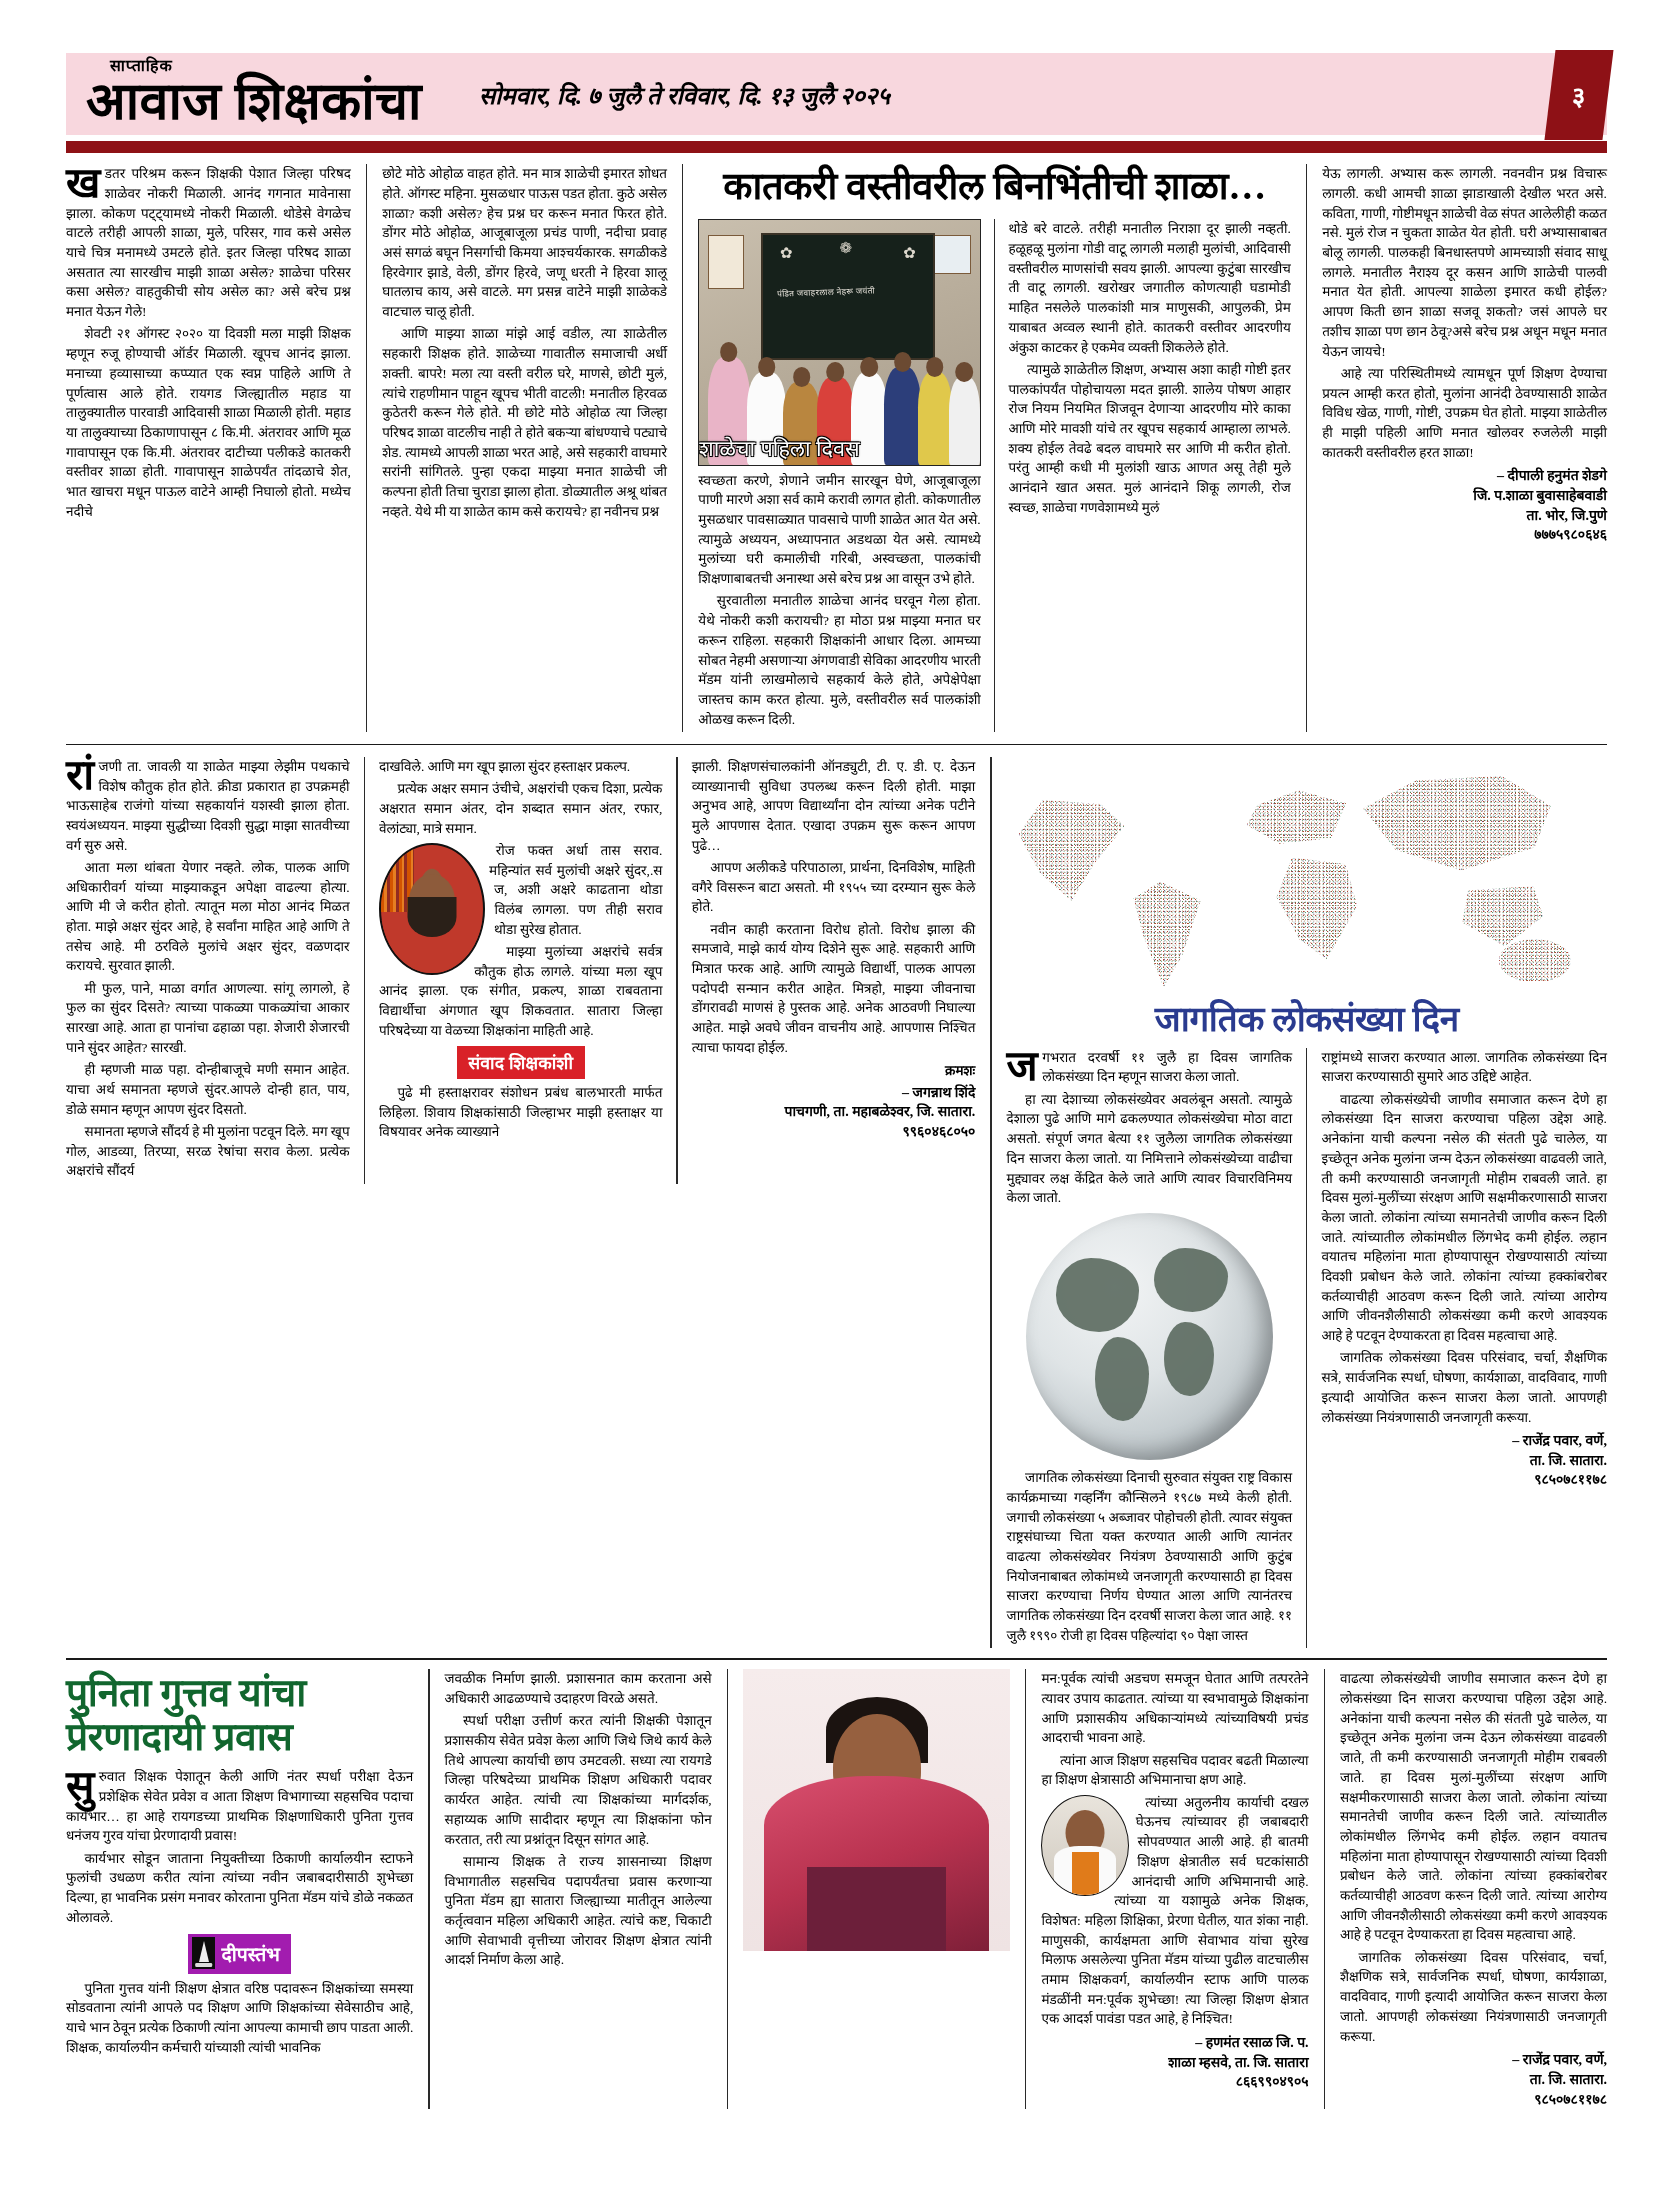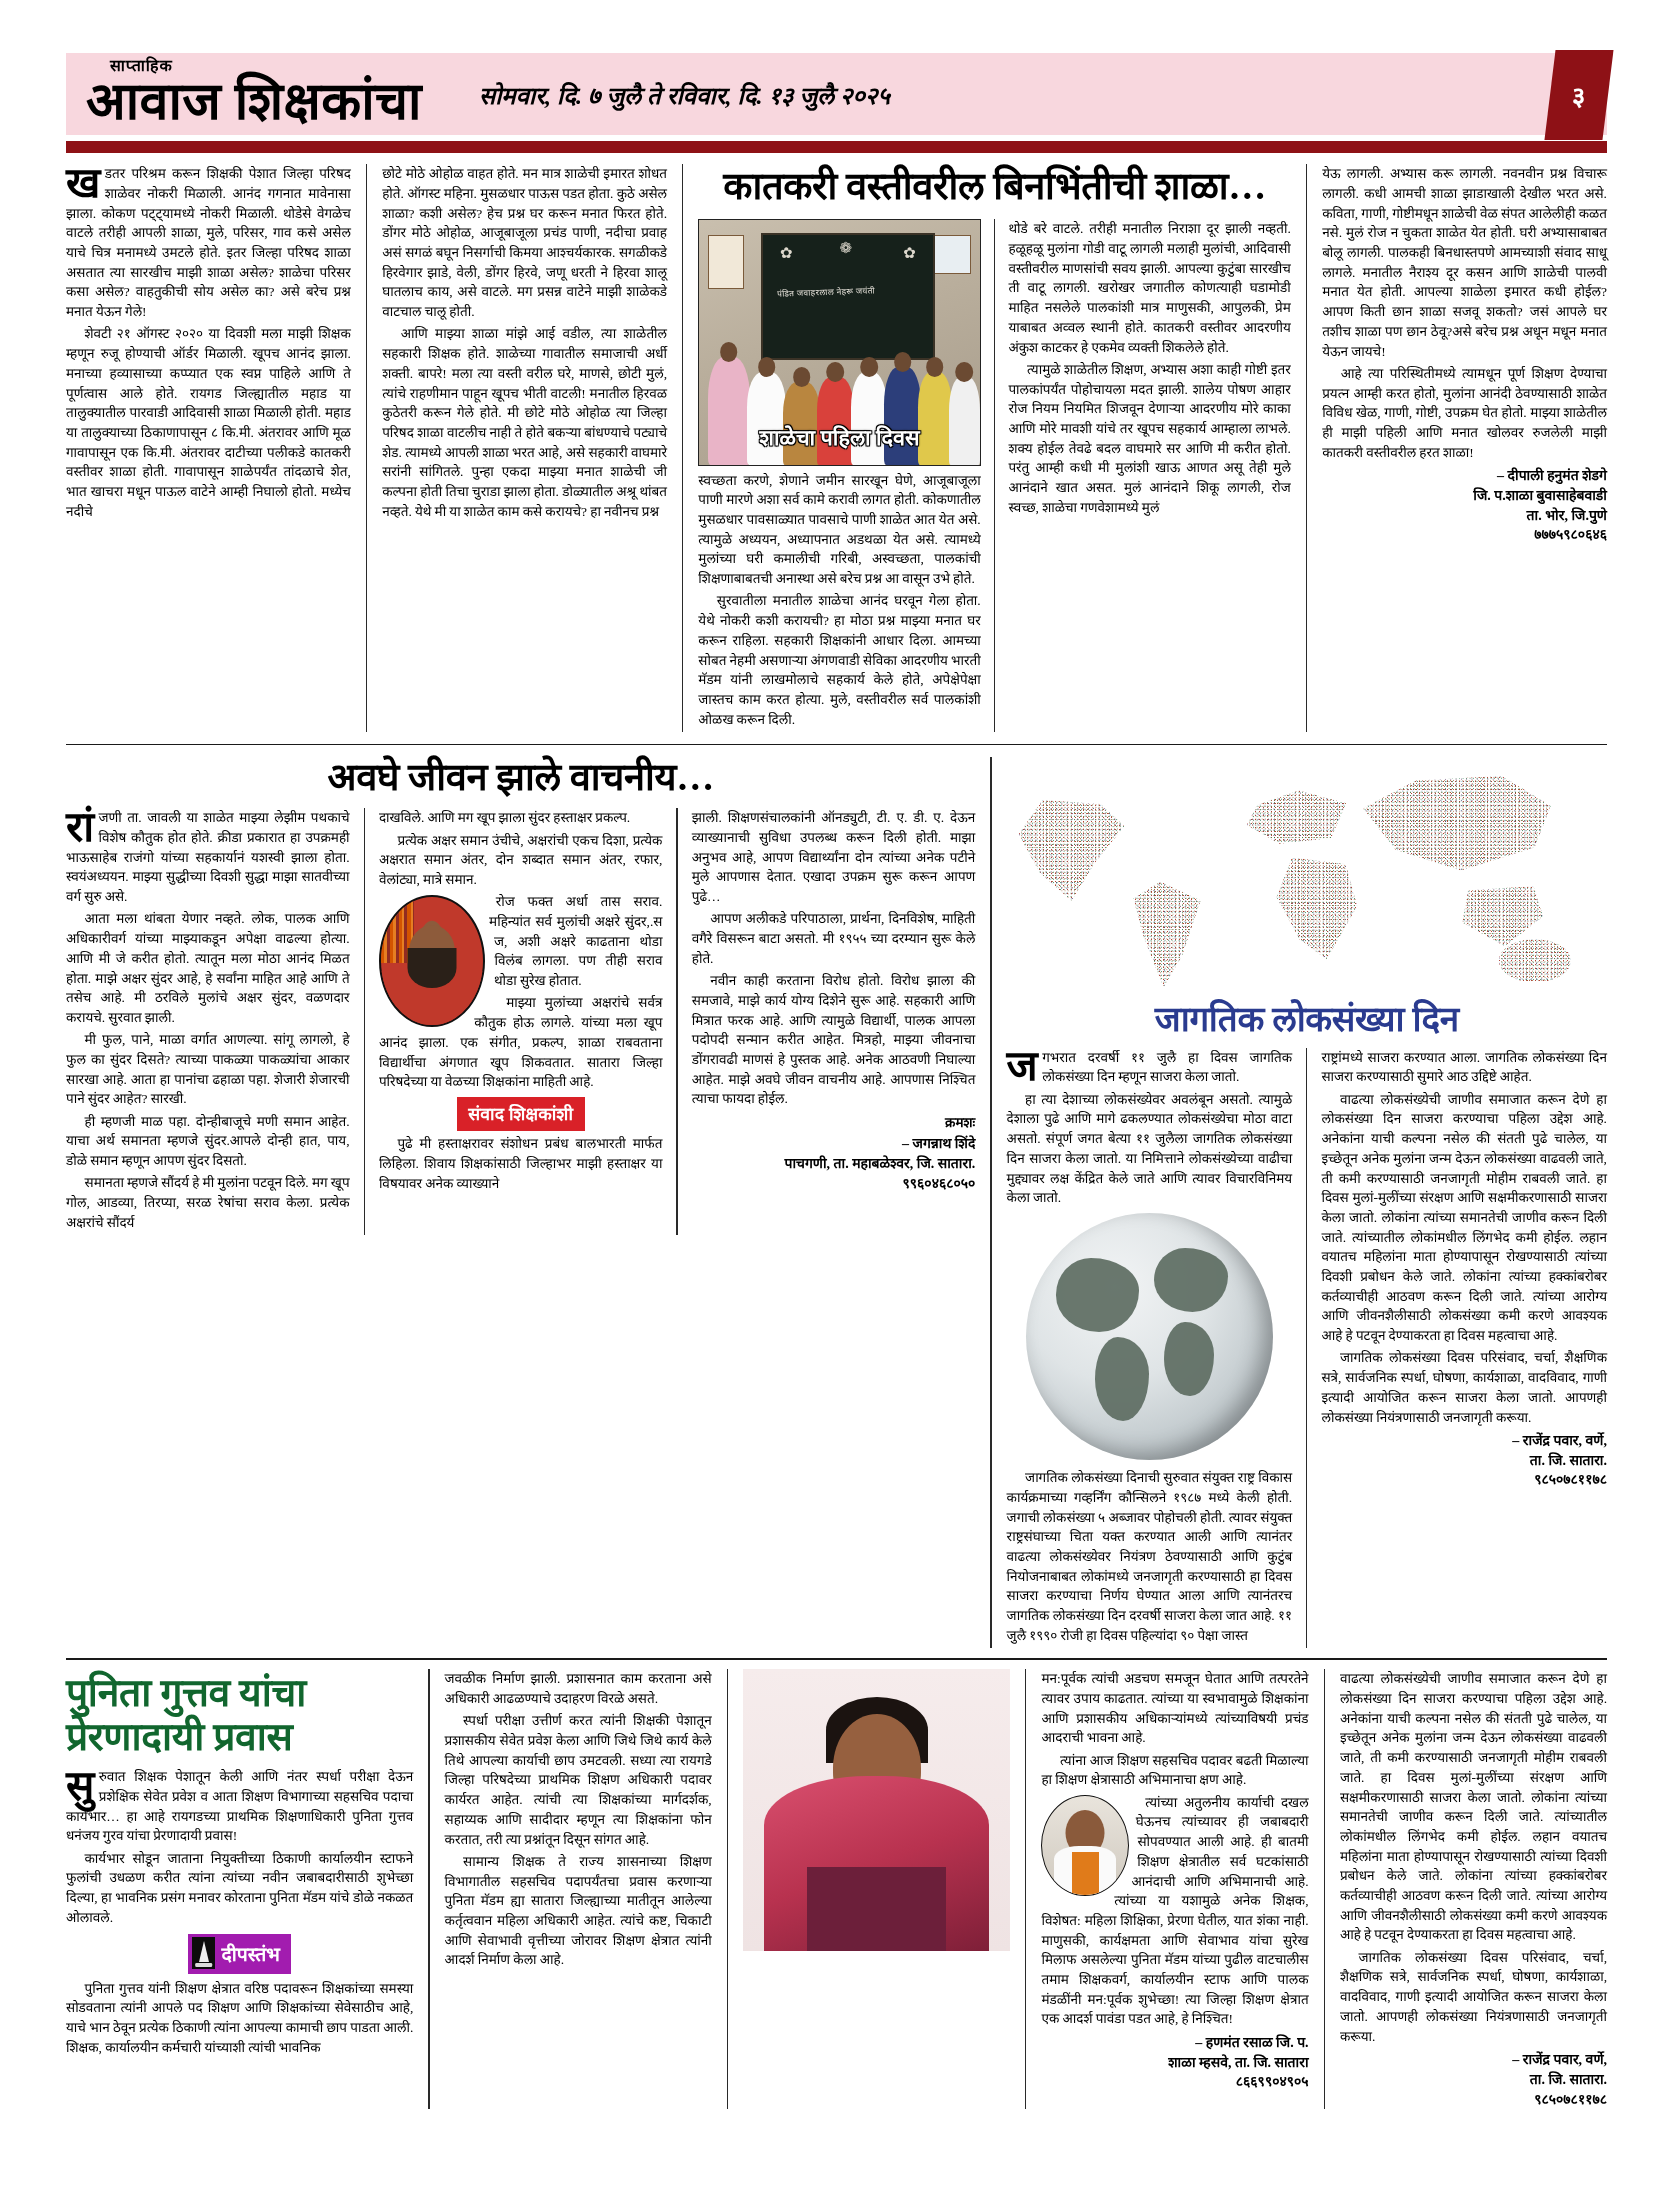--- a/index.html
+++ b/index.html
@@ -136,24 +136,24 @@
     position:absolute; color:#ddd8cd; font-size:15px;
   }
   .kid {
     position:absolute; bottom:0; border-radius: 38% 38% 6% 6%;
   }
   .kid .head {
     position:absolute; left:50%; top:-15px; transform:translateX(-50%);
     width:17.6px;height:20px;border-radius:50%; background:#6b4a32;
   }
   .photo-caption {
-    position:absolute; left:0; right:0; bottom:14px;
-    text-align:center;
+    position:absolute; left:0; right:0; bottom:3px;
+    text-align:left;
     font-size: 21.6px;
-    font-weight: bold;
+    font-weight: normal;
     color:#fff;
     text-shadow: 0 0 2.6px #000, 0.9px 0.9px 0 #000, -0.9px 0.9px 0 #000, 0.9px -0.9px 0 #000, -0.9px -0.9px 0 #000;
   }
   .wallframe { position:absolute; background:#f1e8d8; border:1.8px solid #7a5a3a; }
 
   
   .art2-head {
     font-size: 38px; font-weight: bold;
     text-align: center; line-height:1.1;
     margin: 0 0 9.7px 0; letter-spacing:-0.4px;
@@ -386,21 +386,20 @@
       </div>
     </div>
   </div>
 
   <div class="hr-thin"></div>
 
   <div class="block">
     <div class="cols">
 
       <div class="col" style="flex:3.12 1 0;">
-        <div class="art2-head">अवघे जीवन झाले वाचनीय…</div>
         <div class="cols" style="gap:14px;">
           <div class="col">
             <p class="body dropcap-para noind"><span class="dropcap">रां</span><span>जणी ता. जावली या शाळेत माझ्या लेझीम पथकाचे विशेष कौतुक होत होते. क्रीडा प्रकारात हा उपक्रमही भाऊसाहेब राजंगो यांच्या सहकार्यानं यशस्वी झाला होता. स्वयंअध्ययन. माझ्या सुद्धीच्या दिवशी सुद्धा माझा सातवीच्या वर्ग सुरु असे.</span></p>
             <p class="body">आता मला थांबता येणार नव्हते. लोक, पालक आणि अधिकारीवर्ग यांच्या माझ्याकडून अपेक्षा वाढल्या होत्या. आणि मी जे करीत होतो. त्यातून मला मोठा आनंद मिळत होता. माझे अक्षर सुंदर आहे, हे सर्वांना माहित आहे आणि ते तसेच आहे. मी ठरविले मुलांचे अक्षर सुंदर, वळणदार करायचे. सुरवात झाली.</p>
             <p class="body">मी फुल, पाने, माळा वर्गात आणल्या. सांगू लागलो, हे फुल का सुंदर दिसते? त्याच्या पाकळ्या पाकळ्यांचा आकार सारखा आहे. आता हा पानांचा ढहाळा पहा. शेजारी शेजारची पाने सुंदर आहेत? सारखी.</p>
             <p class="body">ही म्हणजी माळ पहा. दोन्हीबाजूचे मणी समान आहेत. याचा अर्थ समानता म्हणजे सुंदर.आपले दोन्ही हात, पाय, डोळे समान म्हणून आपण सुंदर दिसतो.</p>
             <p class="body">समानता म्हणजे सौंदर्य हे मी मुलांना पटवून दिले. मग खूप गोल, आडव्या, तिरप्या, सरळ रेषांचा सराव केला. प्रत्येक अक्षरांचे सौंदर्य</p>
           </div>
           <div class="vline"></div>
           <div class="col">

